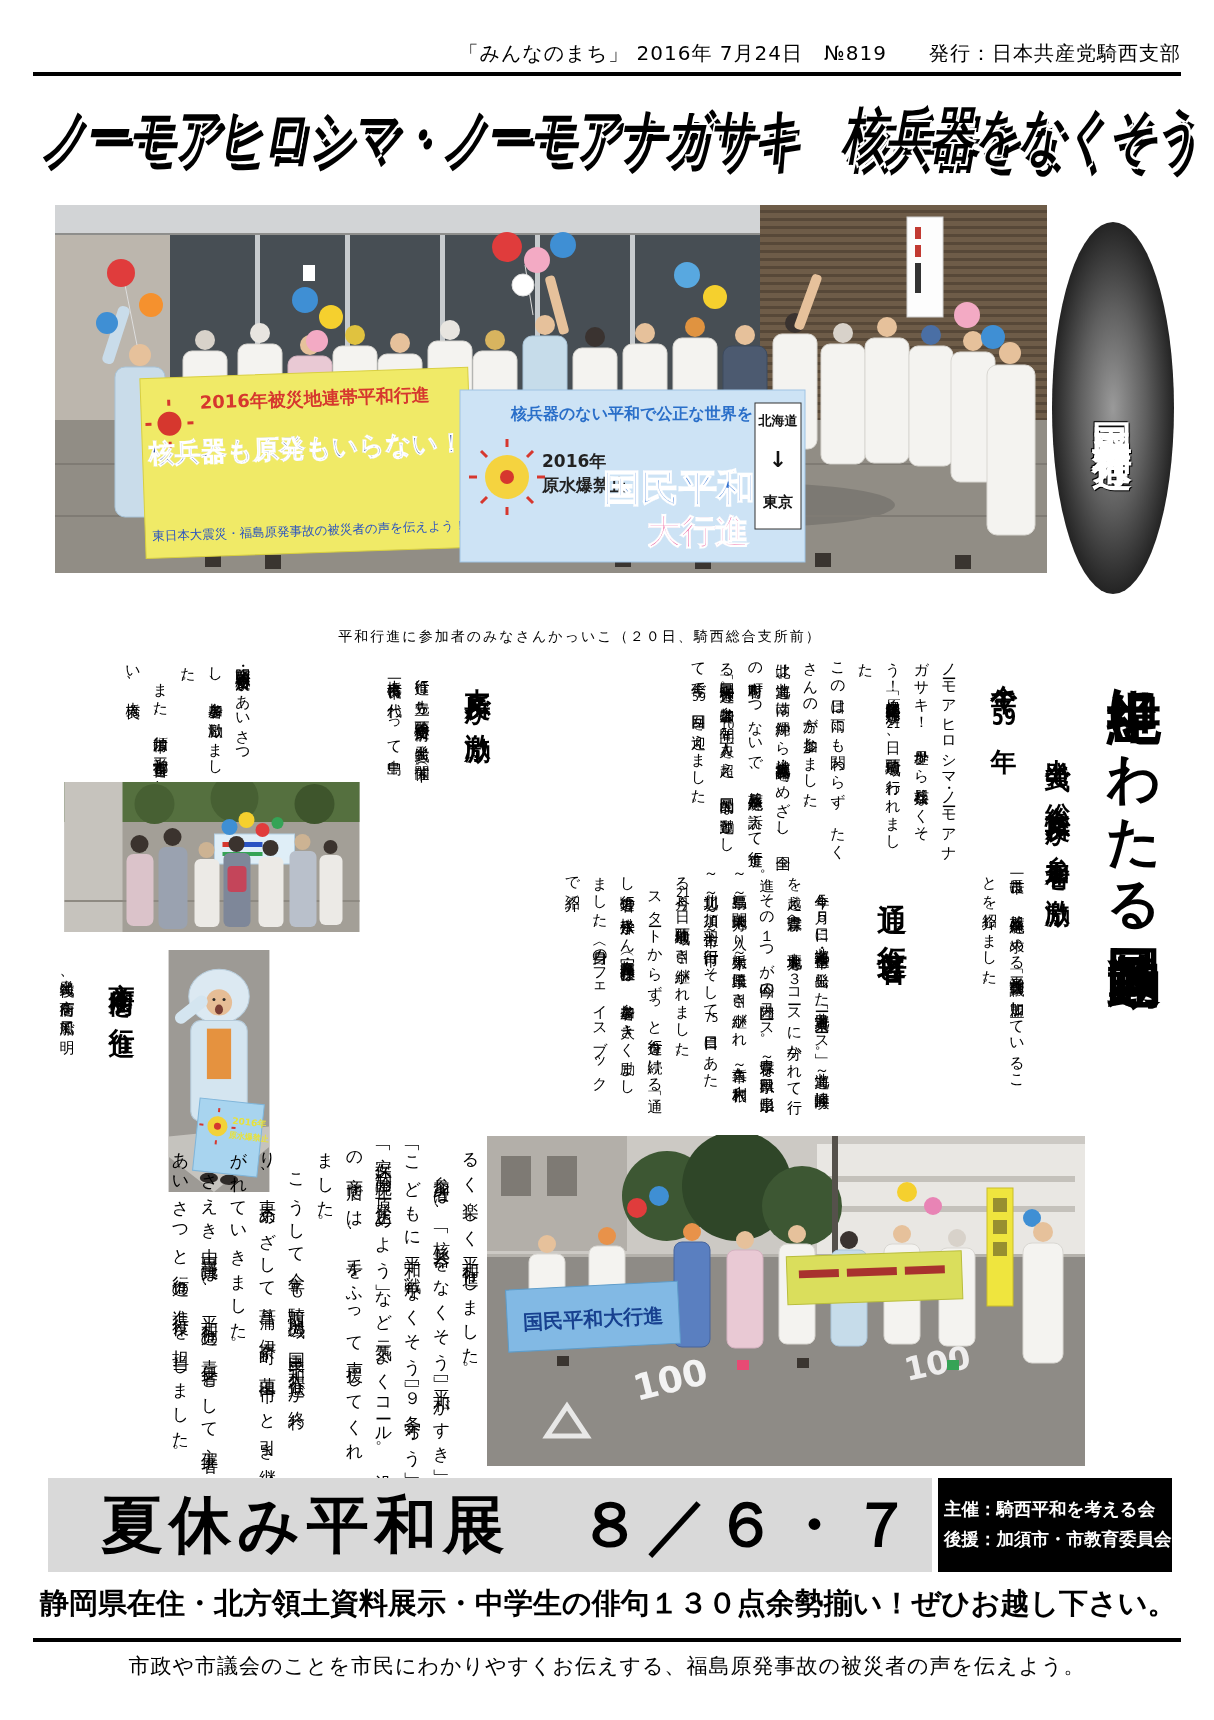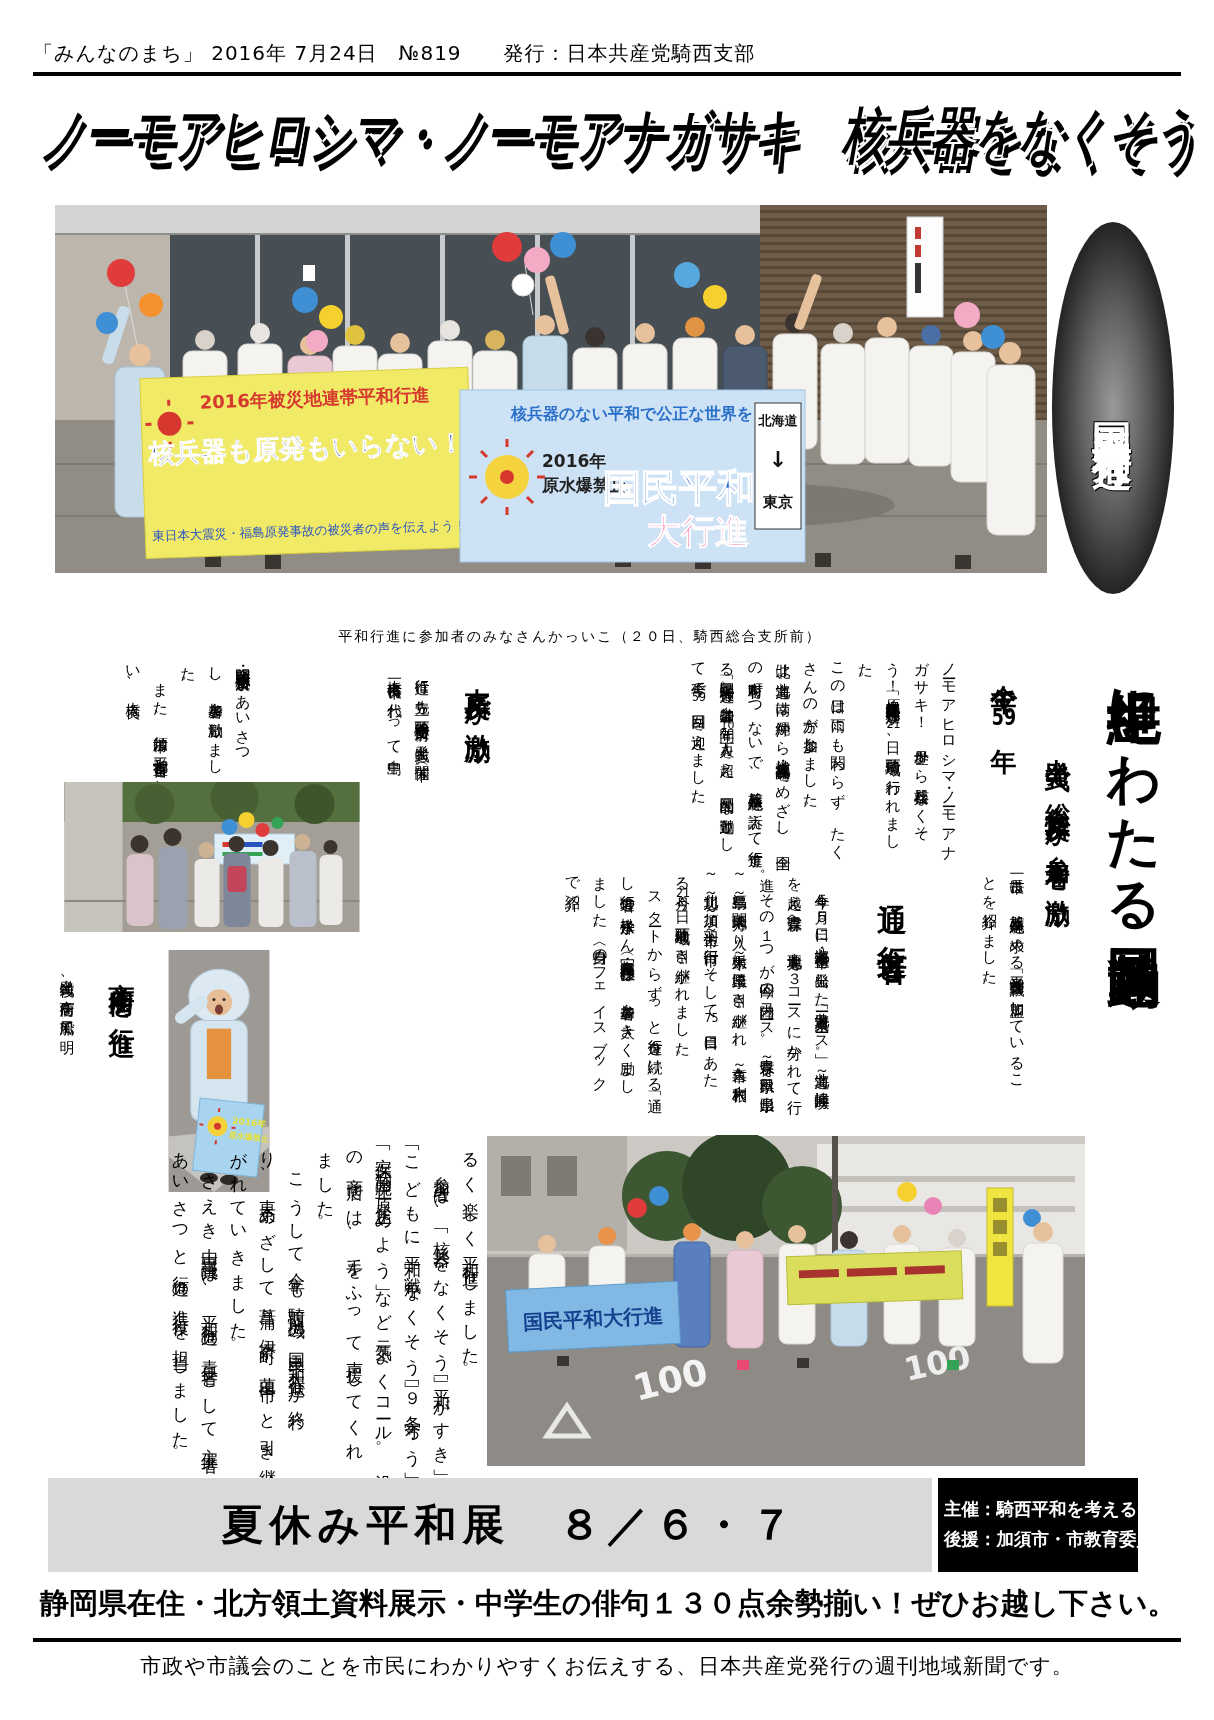--- a/index.html
+++ b/index.html
@@ -1,20 +1,20 @@
 <!DOCTYPE html>
 <html lang="ja"><head>
 <meta charset="utf-8">
 <style>
   html,body{margin:0;padding:0;background:#fff;}
   .page{position:relative;width:1214px;height:1720px;background:#fff;overflow:hidden;
         font-family:"DejaVu Sans",sans-serif;color:#000;}
   .abs{position:absolute;}
   
-  .masthead{left:33px;top:40px;width:1148px;text-align:left;font-size:20px;letter-spacing:1px;}
+  .masthead{left:33px;top:40px;width:1148px;text-align:right;font-size:20px;letter-spacing:1px;}
   .rule{background:#000;height:4px;}
   .rule1{left:33px;top:72px;width:1148px;}
   .rule2{left:33px;top:1638px;width:1148px;}
   
   .headline{left:50px;top:96px;white-space:nowrap;font-size:60px;font-weight:900;
     transform:scaleX(.73) skewX(-14deg);transform-origin:left top;color:#000;
     text-shadow:-2px -2px 0 #fff,2px -2px 0 #fff,-2px 2px 0 #fff,2px 2px 0 #fff,9px 9px 0 #000;}
   
   .vtext{writing-mode:vertical-rl;text-orientation:mixed;}
   .pre{white-space:pre-line;}
@@ -28,22 +28,22 @@
   
   .badge{left:1052px;top:222px;width:122px;height:372px;border-radius:50%;
     background:radial-gradient(ellipse at 50% 50%, #9a9a9a 0%, #5f5f5f 38%, #161616 78%, #000 100%);
     display:flex;align-items:center;justify-content:center;}
   .badge span{writing-mode:vertical-rl;color:#fff;font-size:40px;font-weight:900;letter-spacing:5px;
     text-shadow:0 0 2px #000,1px 1px 0 #000,-1px -1px 0 #000;}
   .caption{left:160px;top:628px;width:840px;font-size:14px;letter-spacing:2px;text-align:center;}
   
   .banner-gray{left:48px;top:1478px;width:884px;height:94px;background:#d9d9d9;
     display:flex;align-items:center;justify-content:center;}
-  .banner-gray span{font-family:Liberation Mono, monospace;font-size:42px;font-weight:bold;letter-spacing:6px;white-space:nowrap;margin-left:40px;}
-  .banner-black{left:938px;top:1478px;width:200px;height:94px;background:#000;color:#fff;
+  .banner-gray span{font-family:Liberation Mono, monospace;font-size:62px;font-weight:bold;letter-spacing:6px;white-space:nowrap;margin-left:40px;}
+  .banner-black{left:938px;top:1478px;width:234px;height:94px;background:#000;color:#fff;
     display:flex;flex-direction:column;justify-content:center;padding:0 6px;box-sizing:border-box;}
   .banner-black div{font-size:17.5px;font-weight:bold;line-height:1.7;white-space:nowrap;}
   .notice{left:40px;top:1584px;width:1134px;font-size:29px;font-weight:bold;
     font-family:"DejaVu Serif",serif;white-space:nowrap;letter-spacing:0px;}
   .footer{left:33px;top:1652px;width:1148px;text-align:center;font-size:21px;letter-spacing:1px;}
   svg text{font-family:"DejaVu Sans",sans-serif;}
 </style>
 </head>
 <body>
 
@@ -368,15 +368,15 @@
   <div class="abs banner-gray">
     <span>夏休み平和展　８／６・７</span>
   </div>
   <div class="abs banner-black">
     <div>主催：騎西平和を考える会</div>
     <div>後援：加須市・市教育委員会</div>
   </div>
   <div class="abs notice">静岡県在住・北方領土資料展示・中学生の俳句１３０点余勢揃い！ぜひお越し下さい。</div>
 
   <div class="abs rule rule2"></div>
-  <div class="abs footer">市政や市議会のことを市民にわかりやすくお伝えする、日本共産党発行の週刊地域新聞です。</div>
+  <div class="abs footer">市政や市議会のことを市民にわかりやすくお伝えする、福島原発事故の被災者の声を伝えよう。</div>
 
 </div>
 
 </body></html>

